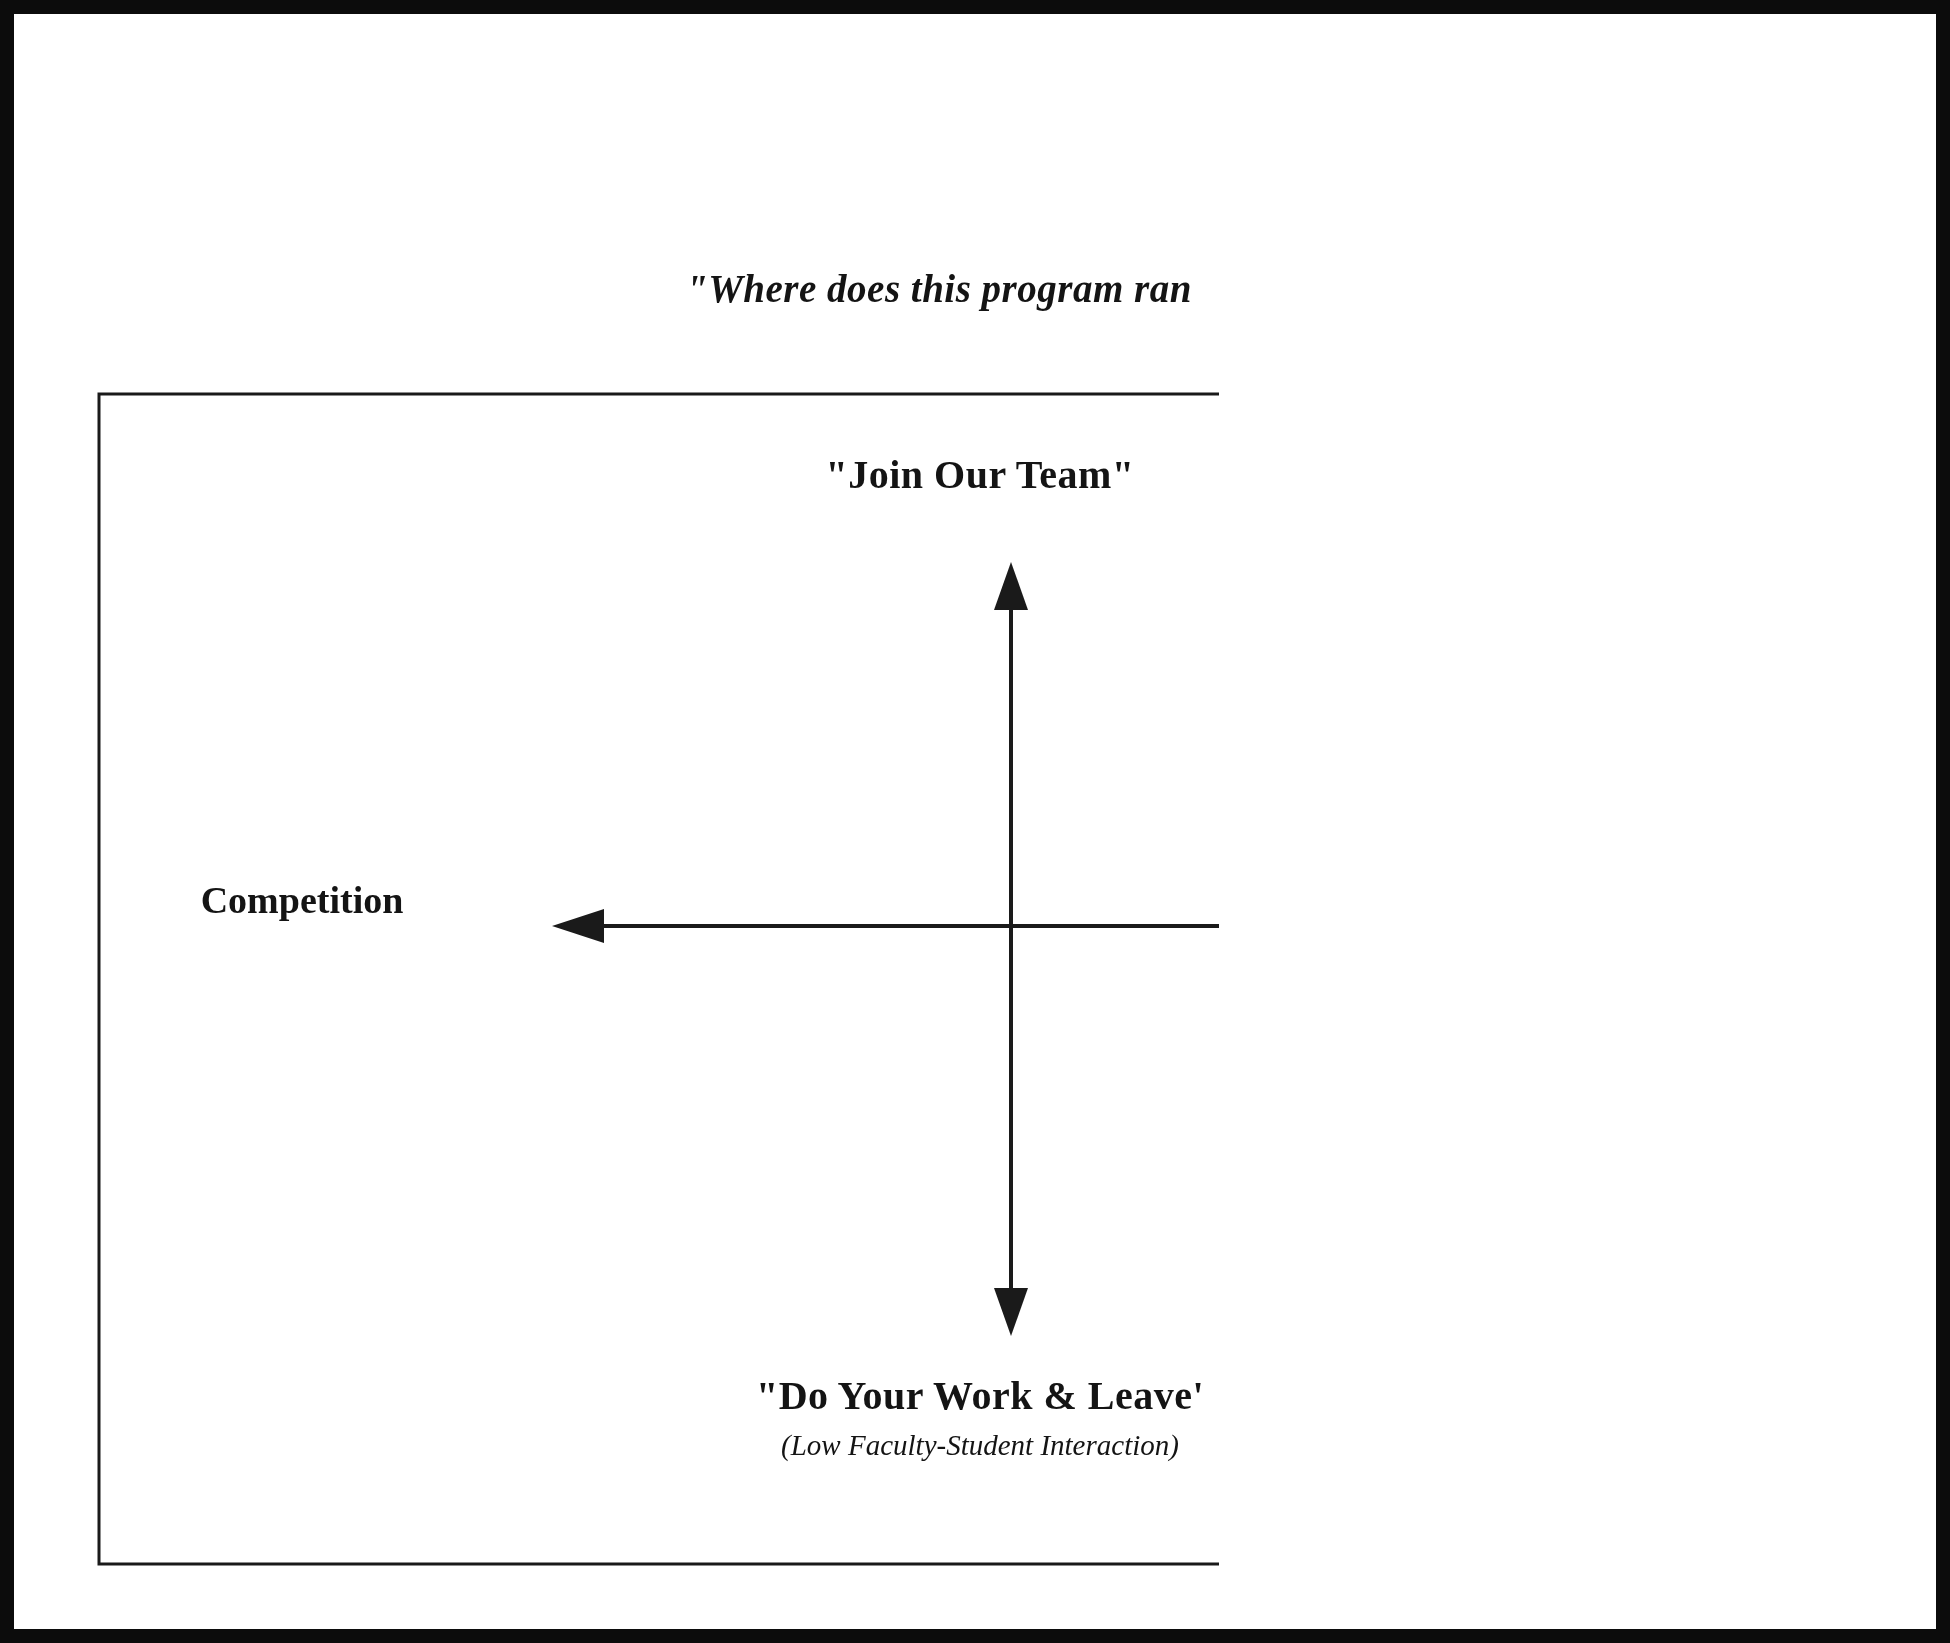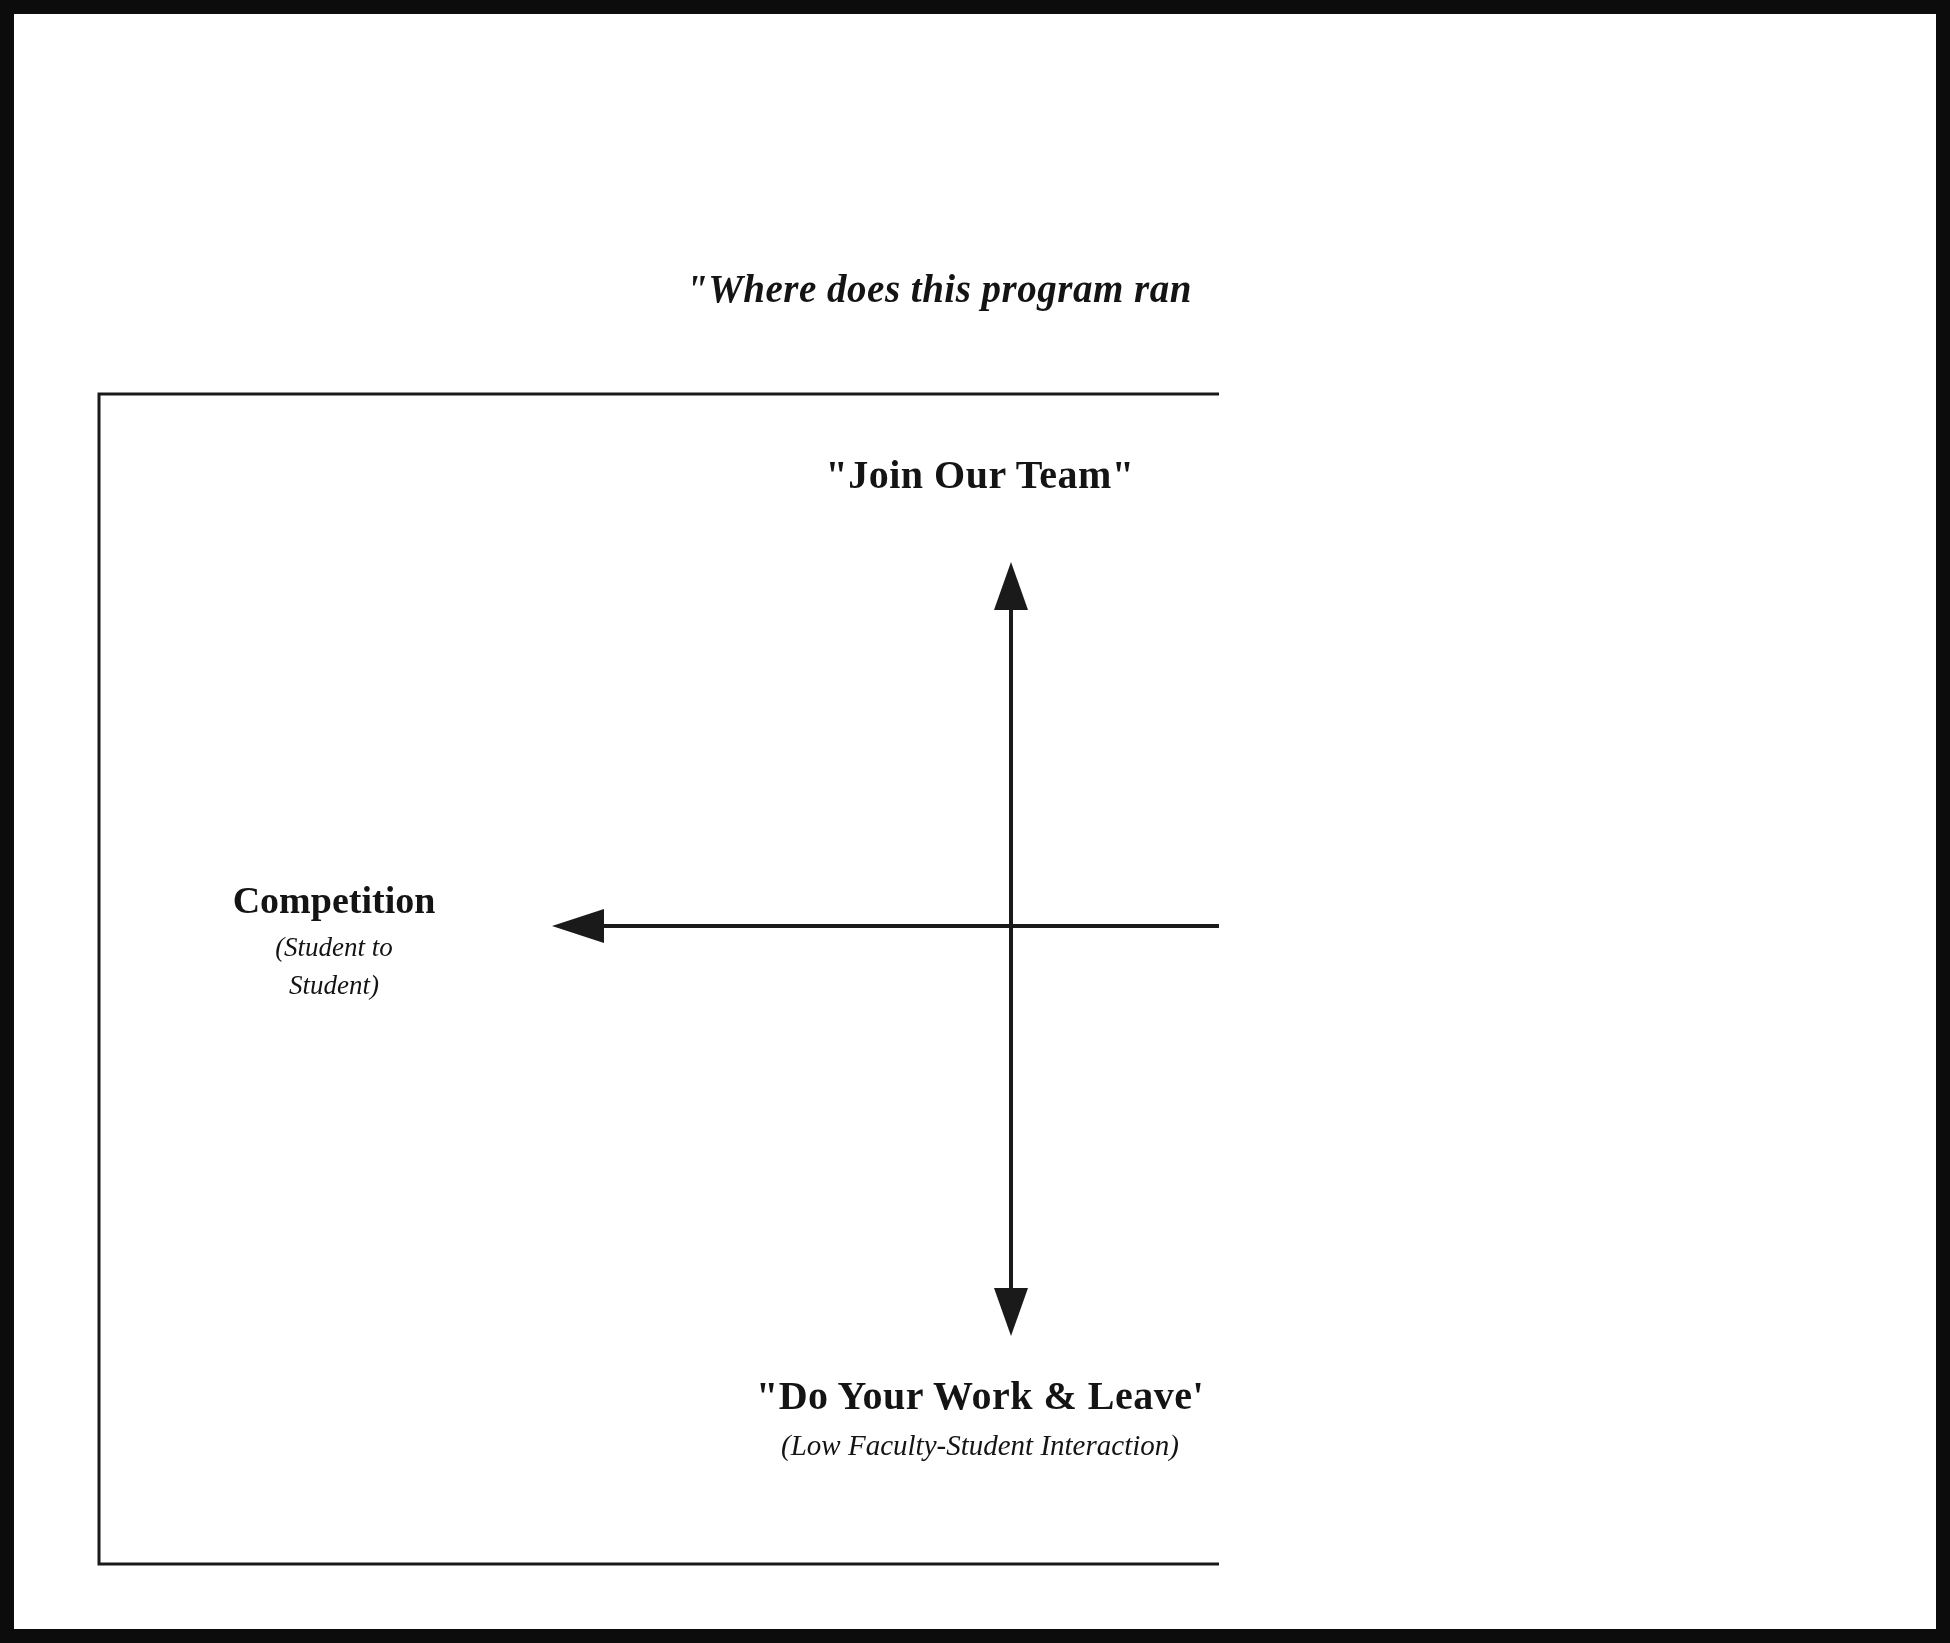--- a/index.html
+++ b/index.html
@@ -47,22 +47,20 @@
     letter-spacing: 0.5px;
   }
   .quad-label .sub {
     font-size: 29px;
     font-style: italic;
     margin-top: 10px;
   }
   .left-label {
     position: absolute;
     transform: translateX(-50%);
-    text-align: center;
-    margin-left: 32px;
   }
   .left-label .main {
     font-size: 38px;
     font-weight: 700;
   }
   .left-label .sub {
     font-size: 27px;
     font-style: italic;
     line-height: 38px;
     margin-top: 6px;
@@ -86,24 +84,20 @@
     <line x1="578" y1="912" x2="1205" y2="912" stroke="#1a1a1a" stroke-width="4"></line>
     <polygon points="538,912 590,895 590,929" fill="#1a1a1a"></polygon>
   </svg>
 
   <div class="quad-label" style="left:966px; top:437px;">
     <div class="main">"Join Our Team"</div>
   </div>
 
   <div class="left-label" style="left:288px; top:864px;">
     <div class="main">Competition</div>
-    <div class="sub">
-      <div>(Student to</div>
-      <div>Student)</div>
-    </div>
   </div>
 
   <div class="quad-label" style="left:966px; top:1358px;">
     <div class="main">"Do Your Work &amp; Leave'</div>
     <div class="sub">(Low Faculty-Student Interaction)</div>
   </div>
 
 </div>
 
 </body></html>

